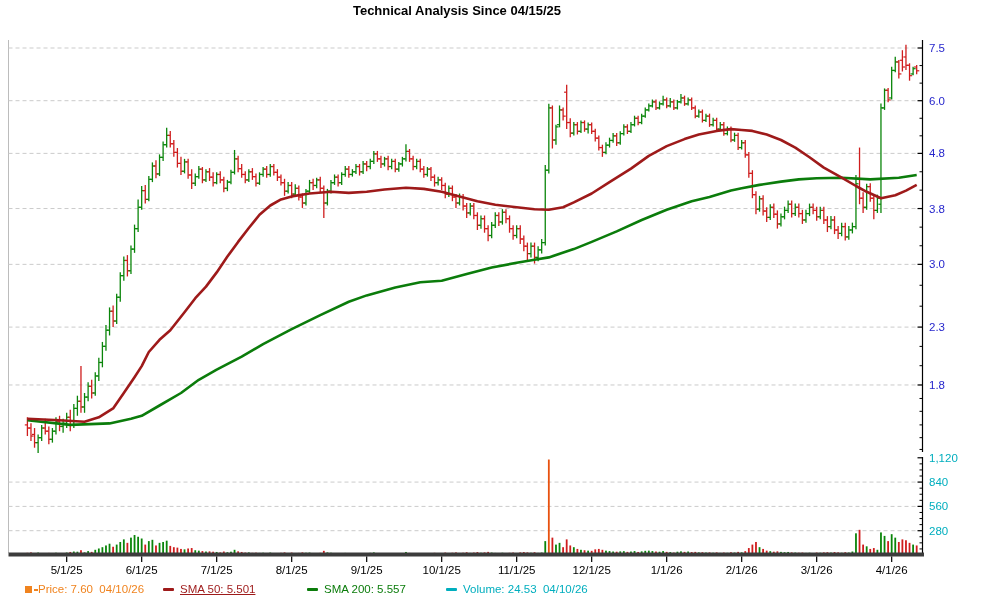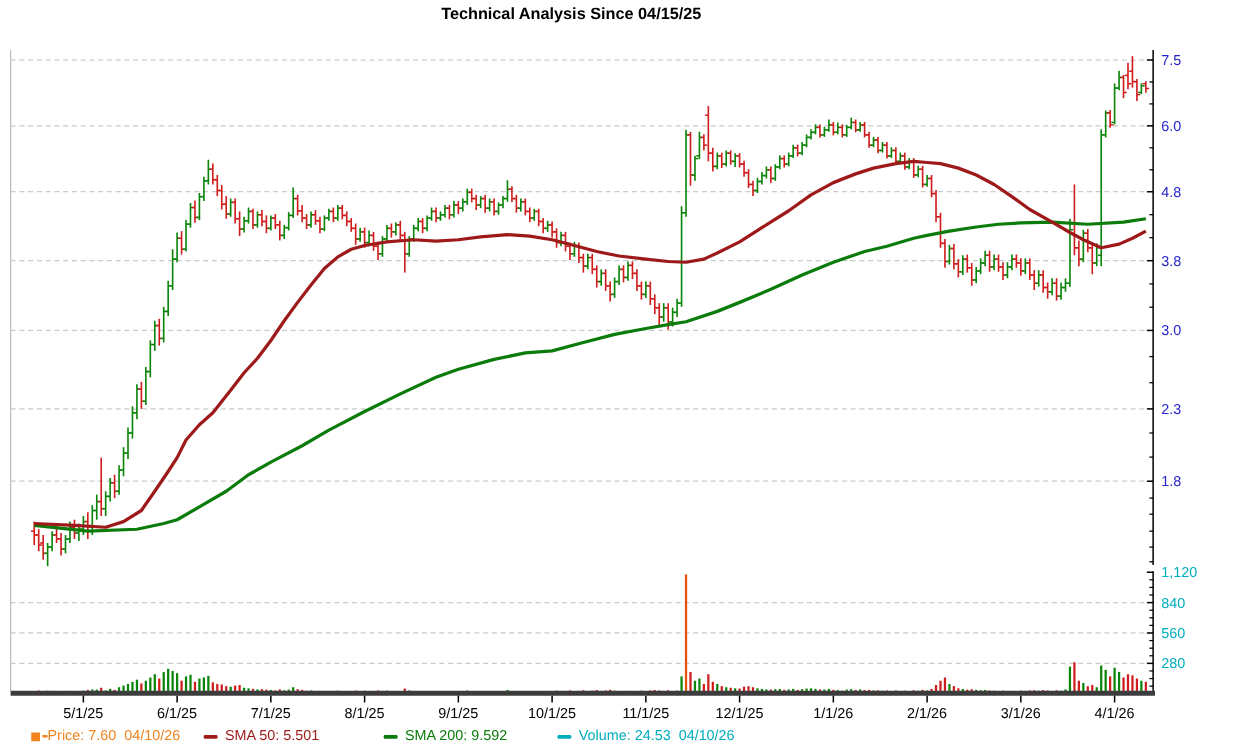--- a/index.html
+++ b/index.html
@@ -1622,17 +1622,17 @@
           <text x="741.68" y="574" font-size="11.5" fill="#000" text-anchor="middle">2/1/26</text>
           <line x1="816.6794" y1="556.5" x2="816.6794" y2="562" stroke="#000" stroke-width="1.2"></line>
           <text x="816.6794" y="574" font-size="11.5" fill="#000" text-anchor="middle">3/1/26</text>
           <line x1="891.6788" y1="556.5" x2="891.6788" y2="562" stroke="#000" stroke-width="1.2"></line>
           <text x="891.6788" y="574" font-size="11.5" fill="#000" text-anchor="middle">4/1/26</text>
         </g>
       </svg></div>
   <div id="chart-title">Technical Analysis Since 04/15/25</div>
   <div id="legend">
     <span class="legend-item" style="left: 25px; color: rgb(240, 131, 30);"><span class="swatch square" style="background: rgb(240, 131, 30);"></span><span>Price: 7.60  04/10/26</span></span>
-    <span class="legend-item" style="left: 163px; color: rgb(158, 26, 26);"><span class="swatch dash" style="background: rgb(158, 26, 26);"></span><span>SMA 50: 5.501</span></span>
-    <span class="legend-item" style="left: 307px; color: rgb(11, 124, 11);"><span class="swatch dash" style="background: rgb(11, 124, 11);"></span><span>SMA 200: 9.592</span></span>
+    <span class="legend-item" style="left: 163px; color: rgb(158, 26, 26); text-decoration: underline;"><span class="swatch dash" style="background: rgb(158, 26, 26);"></span><span>SMA 50: 5.501</span></span>
+    <span class="legend-item" style="left: 307px; color: rgb(11, 124, 11);"><span class="swatch dash" style="background: rgb(11, 124, 11);"></span><span>SMA 200: 5.557</span></span>
     <span class="legend-item" style="left: 446px; color: rgb(0, 174, 190);"><span class="swatch dash" style="background: rgb(0, 174, 190);"></span><span>Volume: 24.53  04/10/26</span></span>
   </div>
 </div>
 
 </body></html>

